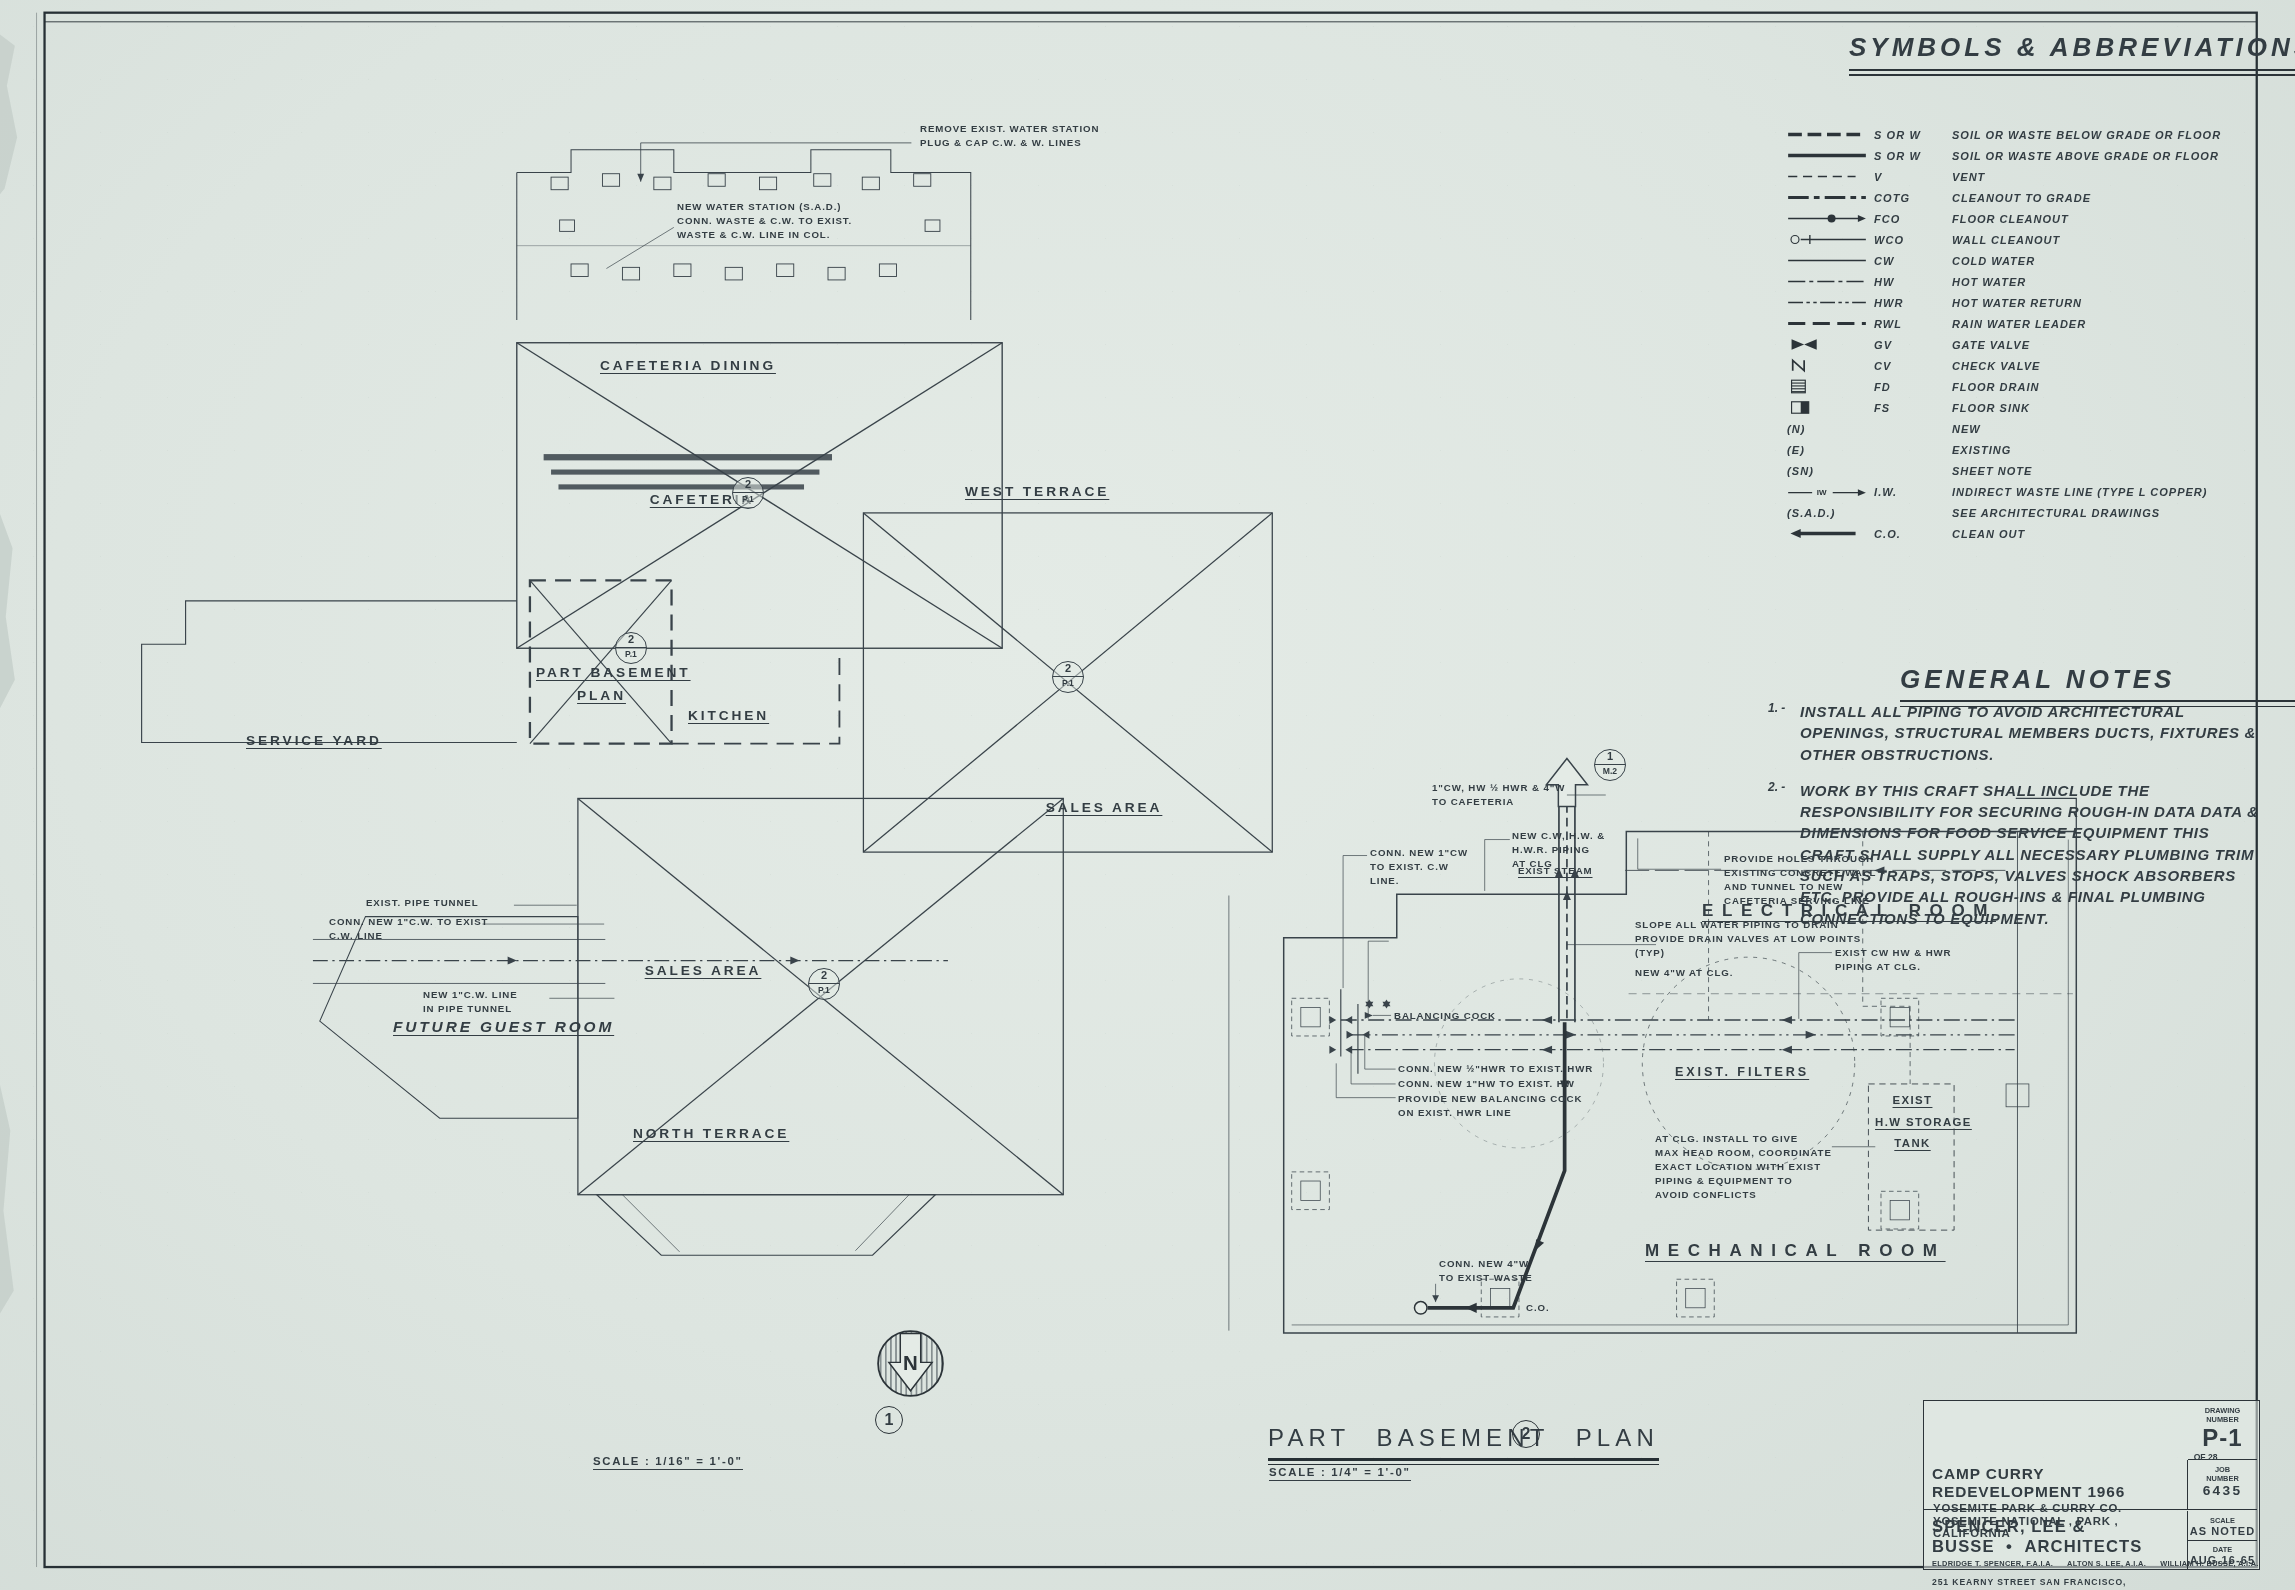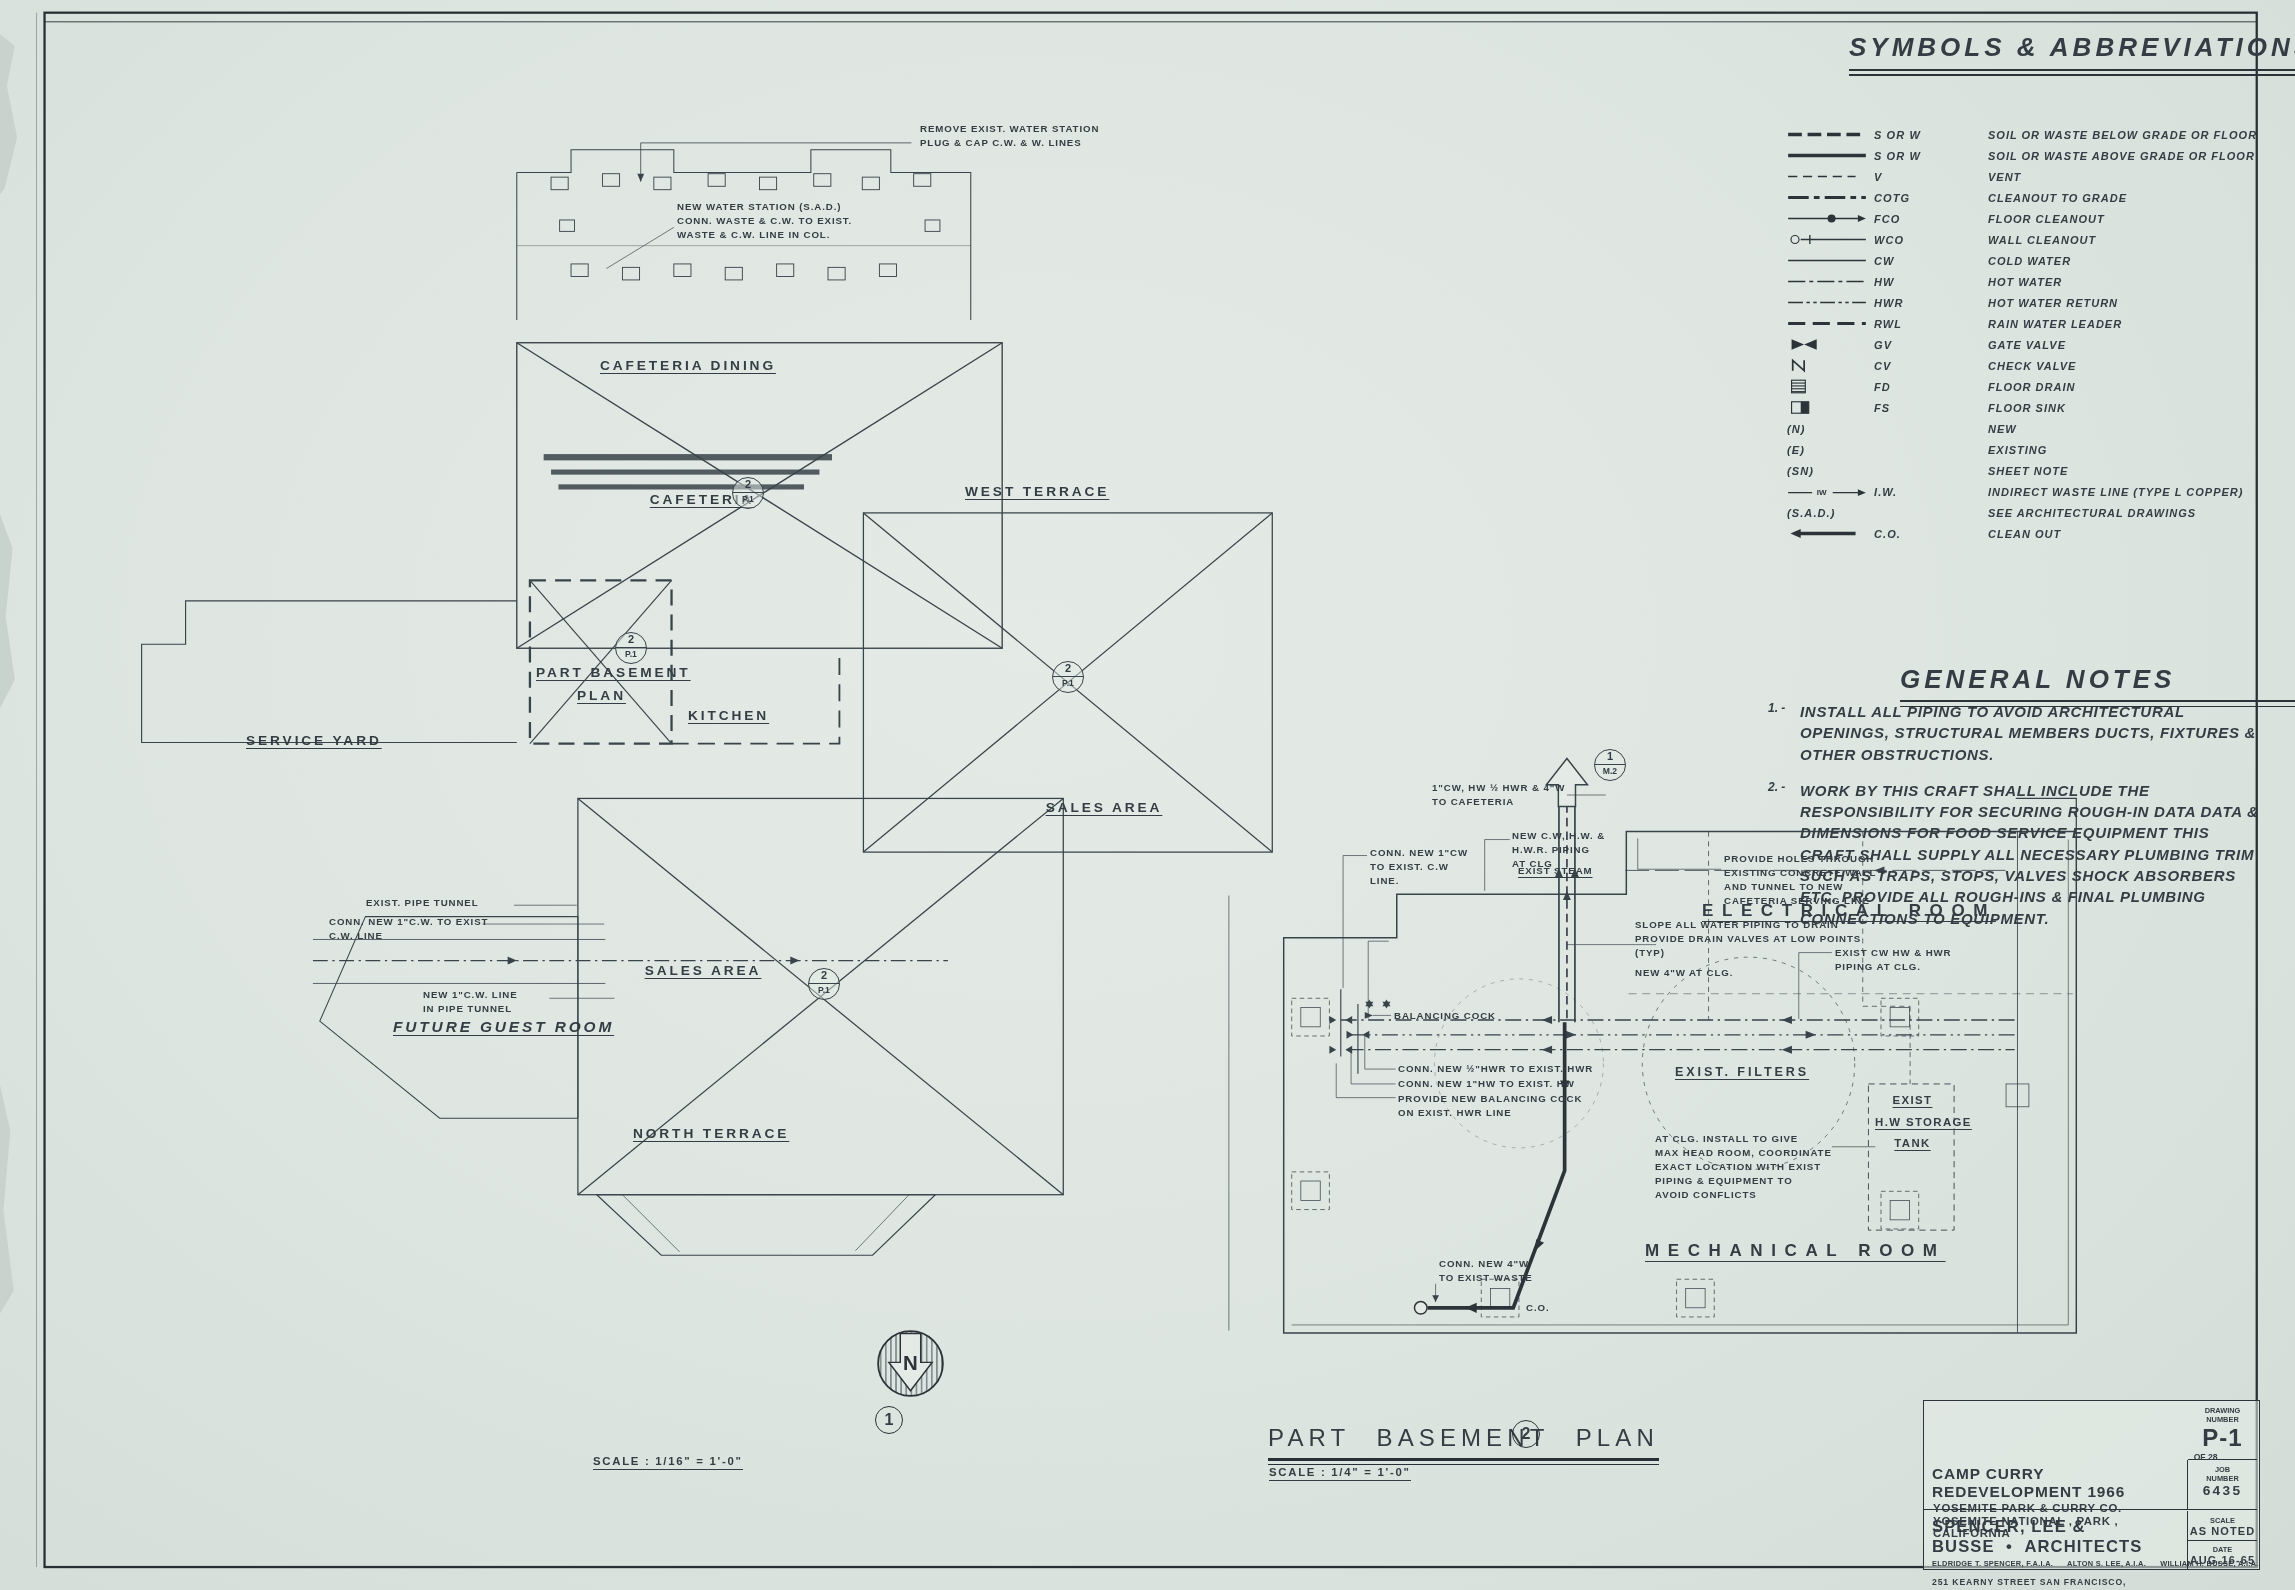--- a/index.html
+++ b/index.html
@@ -29,21 +29,21 @@
   
   .bigtitle{font-size:26px;font-style:italic;font-weight:600;letter-spacing:4px;
     border-bottom:2.9px solid #2c3439;padding-bottom:5.7px;position:relative;}
   .bigtitle::after{content:"";position:absolute;left:0;right:0;bottom:-6.9px;height:1.1px;background:#2c3439;}
   
   .legend{position:absolute;left:1787px;top:124px;width:480px;}
   .lg-row{height:21px;display:flex;align-items:center;}
   .lg-sym{width:87px;display:flex;align-items:center;height:100%;}
   .lg-symtext{font-size:11px;font-weight:600;font-style:italic;letter-spacing:1.1px;}
   .lg-abbr{width:78px;font-size:11px;font-weight:600;font-style:italic;letter-spacing:1.1px;}
-  .lg-desc{flex:1;font-size:11px;font-weight:600;font-style:italic;letter-spacing:1px;margin-left:36px;}
+  .lg-desc{flex:1;font-size:11px;font-weight:600;font-style:italic;letter-spacing:1px;}
   
   .notes{position:absolute;left:1768px;top:701px;width:498px;}
   .note{display:flex;margin-bottom:15px;}
   .note .n{width:32px;font-size:12px;font-weight:700;font-style:italic;flex:none;}
   .note .t{font-size:15px;font-weight:600;font-style:italic;letter-spacing:0.7px;line-height:1.42;white-space:normal;}
   
   .ptitle{font-size:24px;font-weight:500;letter-spacing:5.1px;word-spacing:15px;
     border-bottom:3.4px solid #273035;padding-bottom:5.7px;position:relative;display:inline-block;}
   .ptitle::after{content:"";position:absolute;left:0;right:0;bottom:-7.4px;height:1.4px;background:#273035;}
   .pscale{font-size:11.4px;font-weight:600;letter-spacing:1.7px;border-bottom:1.1px solid #333d43;padding-bottom:2.3px;}

